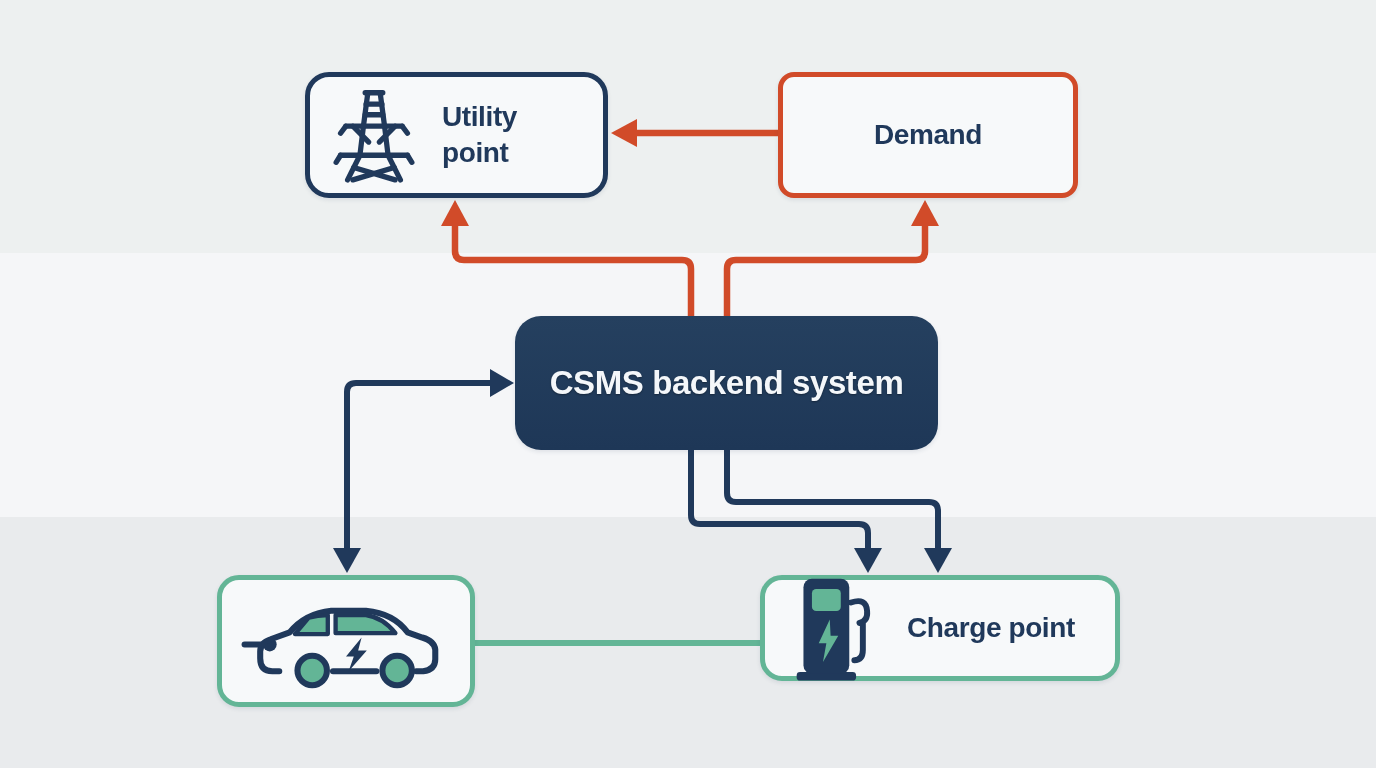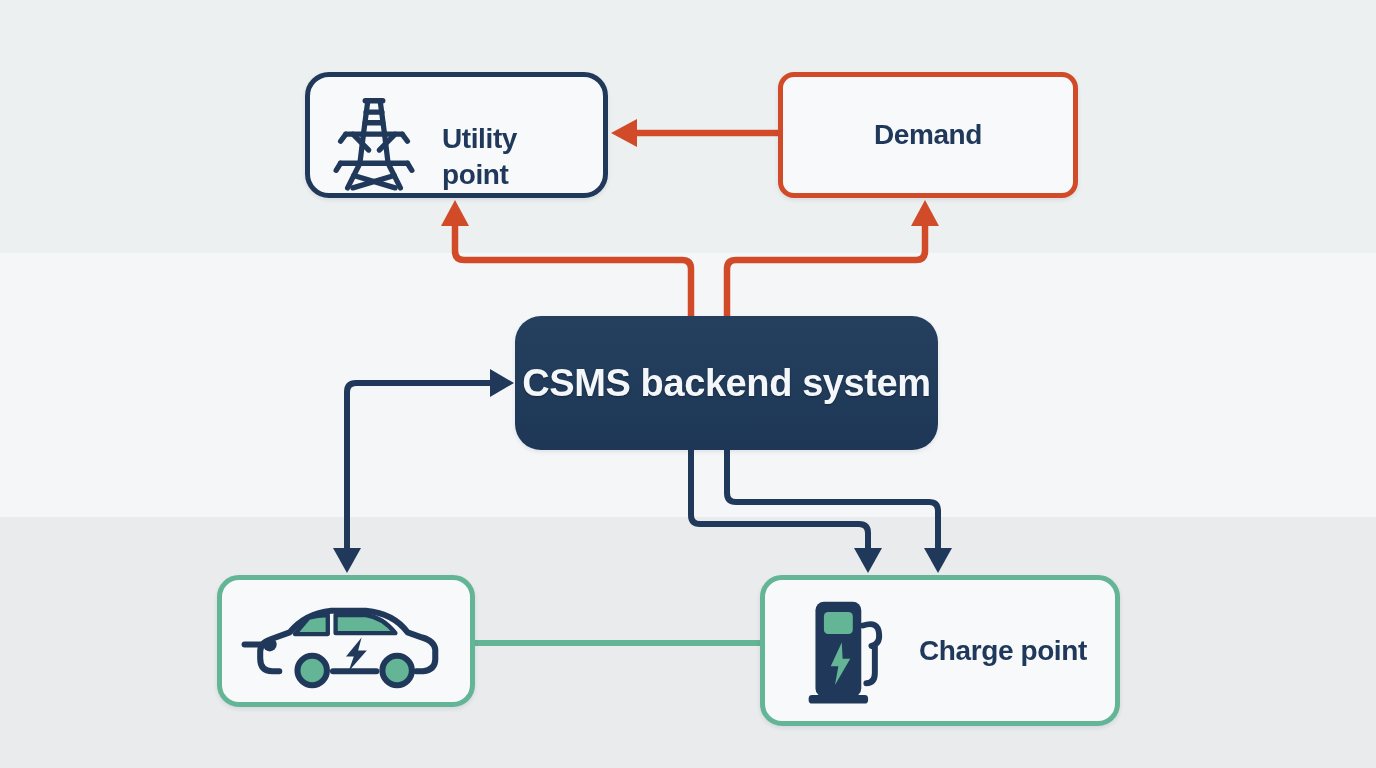--- a/index.html
+++ b/index.html
@@ -21,48 +21,48 @@
 
   .node {
     position: absolute; z-index: 2; box-sizing: border-box;
     display: flex; align-items: center;
     background: var(--box-fill);
     box-shadow: 0 2px 4px rgba(30,50,80,0.10);
   }
   #node-utility {
     left: 305px; top: 72px; width: 303px; height: 126px;
     border: 5px solid var(--navy); border-radius: 24px;
-    padding-left: 20px; gap: 24px; align-items: flex-end;
+    padding-left: 20px; gap: 24px;
   }
   #node-demand {
     left: 778px; top: 72px; width: 300px; height: 126px;
     border: 5px solid var(--orange); border-radius: 16px;
     justify-content: center; text-align: center;
   }
   #node-csms {
     left: 515px; top: 316px; width: 423px; height: 134px;
     background: linear-gradient(180deg, #25405f, #1e3757);
     border-radius: 26px; justify-content: center;
   }
   #node-car {
     left: 217px; top: 575px; width: 258px; height: 132px;
     border: 5px solid var(--green); border-radius: 22px;
     justify-content: center;
   }
   #node-charge {
-    left: 760px; top: 575px; width: 360px; height: 151px;
+    left: 760px; top: 575px; width: 360px; height: 106px;
     border: 5px solid var(--green); border-radius: 22px;
-    padding-left: 32px; gap: 24px;
+    padding-left: 20px; gap: 24px;
   }
   .node-label {
     font-weight: 700; color: var(--navy);
     font-size: 28px; line-height: 1.28; letter-spacing: -0.4px;
   }
   #node-csms .node-label {
-    color: #f4f7fa; font-size: 38px;
+    color: #f4f7fa; font-size: 33px;
     text-shadow: 0 1px 2px rgba(0,0,0,0.35);
   }
   .icon-box { flex: 0 0 auto; display: flex; align-items: center; justify-content: center; }
 </style>
 </head>
 <body>
 
 <svg class="connectors" width="1376" height="768" viewBox="0 0 1376 768">
 
   <path d="M475 643 H762" class="c-green"></path>

